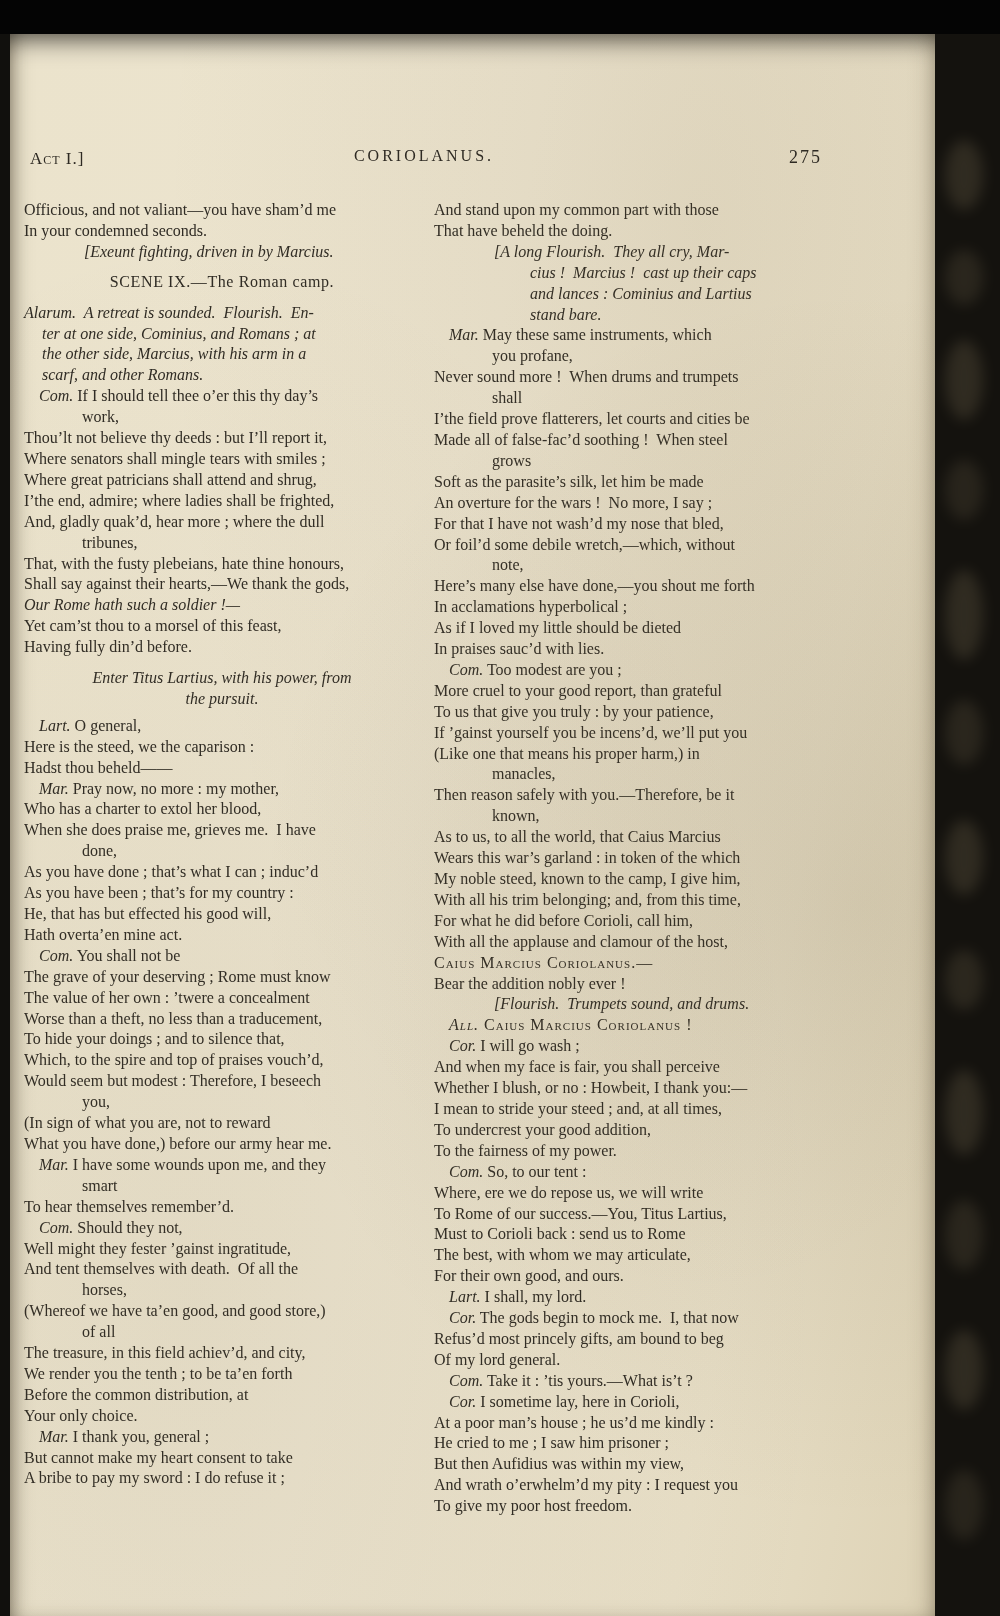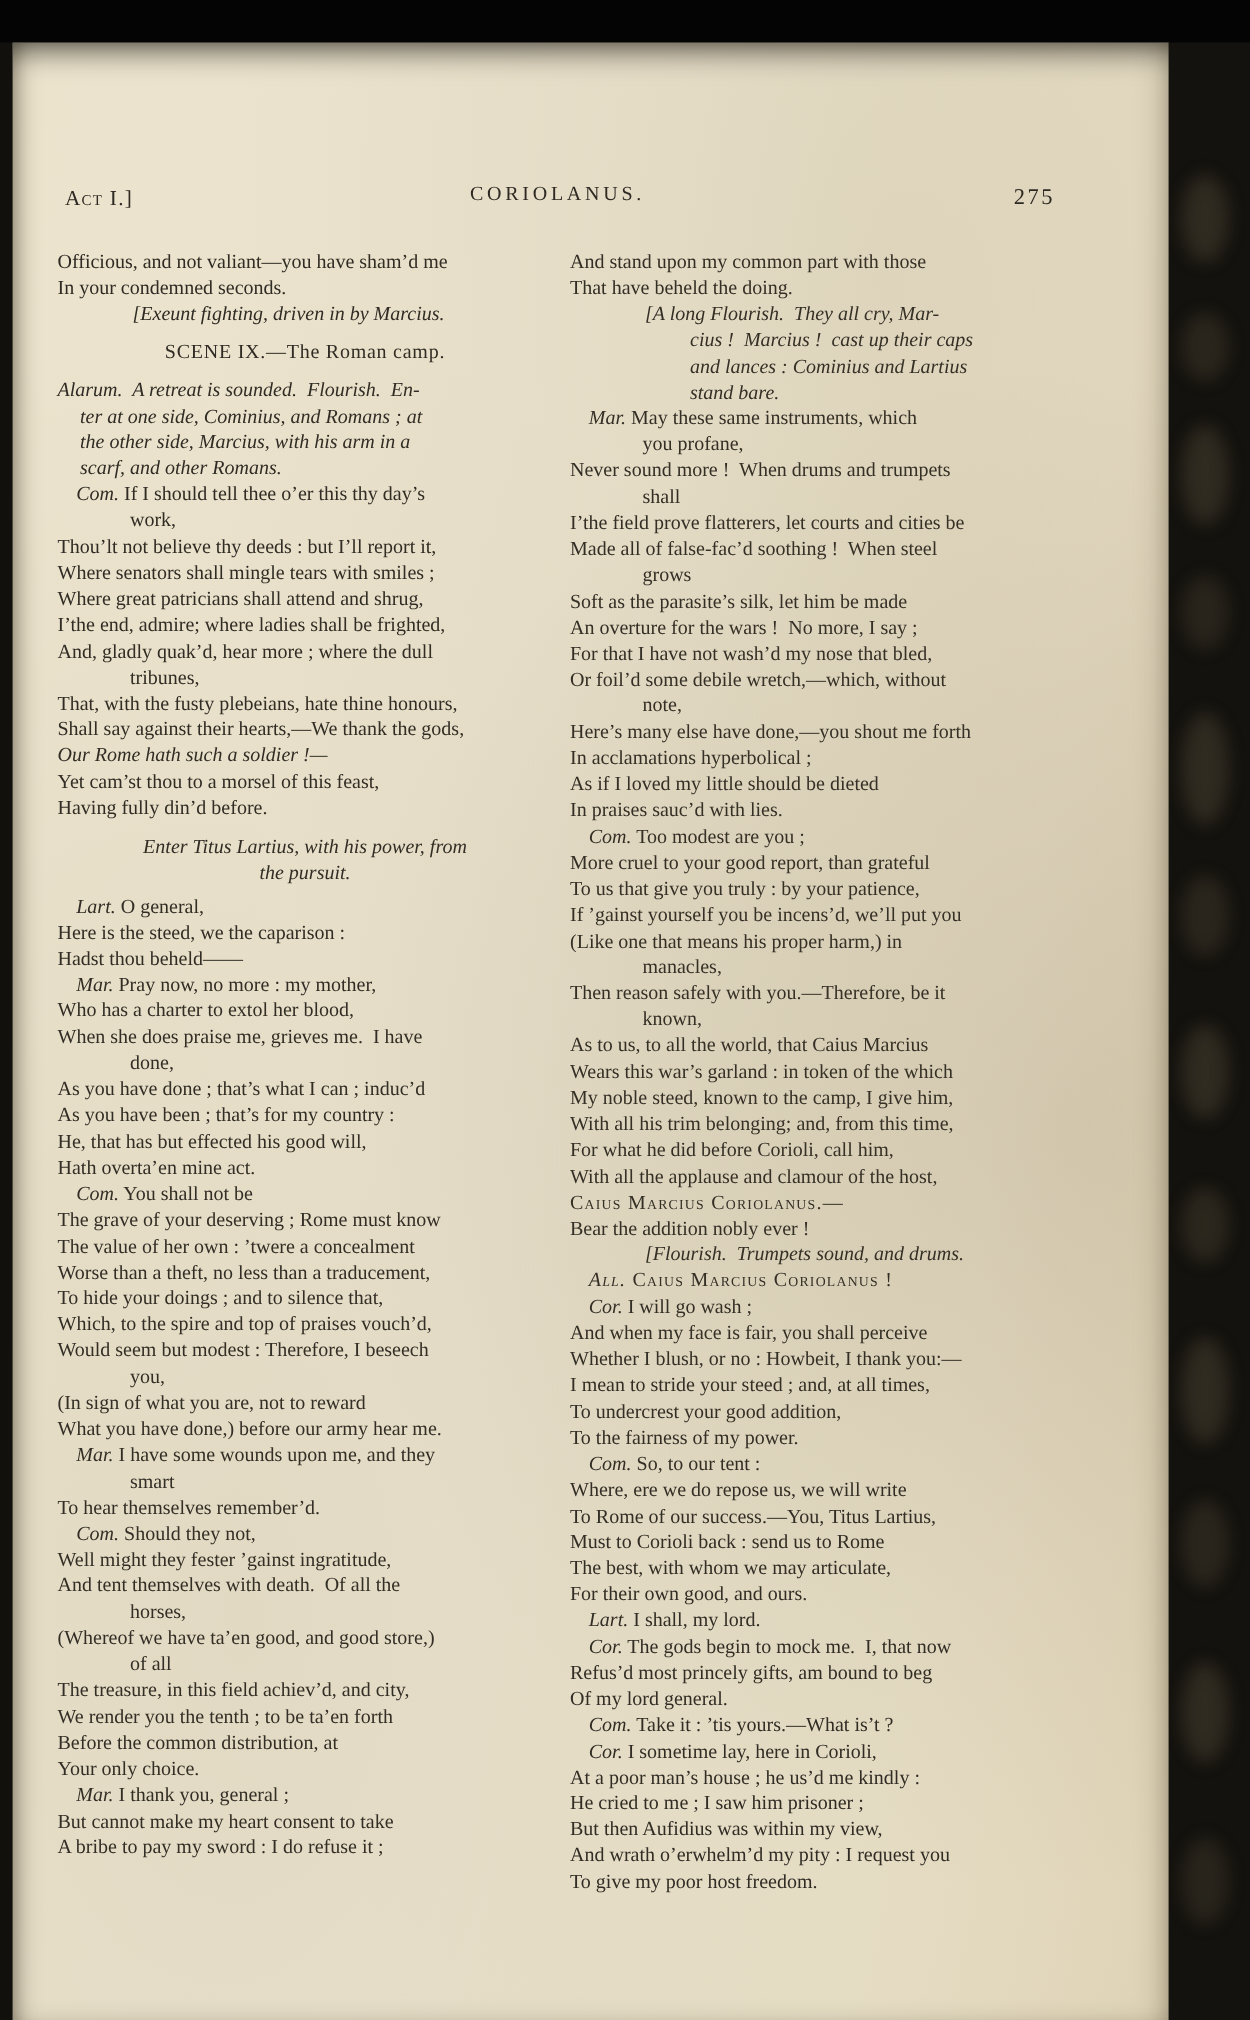--- a/index.html
+++ b/index.html
@@ -11,21 +11,21 @@
   .topbar { position:absolute; top:0; left:0; right:0; height:34px; background:#040404; z-index:5; }
   .leftgutter { position:absolute; top:0; left:0; bottom:0; width:10px; background:#11100d; z-index:2; }
   .edge { position:absolute; top:0; right:0; bottom:0; width:65px; background:#14120e; z-index:3; overflow:hidden; }
   .blot { position:absolute; left:10px; width:38px; background:#5d5440; border-radius:50%; filter:blur(7px); opacity:.38; }
   .page {
     position:absolute; top:34px; left:10px; width:925px; bottom:0;
     background:linear-gradient(100deg,#ebe3cc 0%,#ece4cf 45%,#e7dec6 78%,#ded3b6 100%);
     box-shadow: inset 0 20px 24px -14px rgba(0,0,0,.6),
                 inset 16px 0 20px -14px rgba(60,50,30,.55),
                 inset -12px 0 26px -12px rgba(70,58,34,.4);
-    padding:112px 0 0 36px;
+    padding:112px 0 0 14px;
     z-index:1;
   }
   .grain {
     position:absolute; inset:0; pointer-events:none;
     background:
       radial-gradient(ellipse at 75% 12%, rgba(120,100,60,.10), transparent 55%),
       radial-gradient(ellipse at 20% 80%, rgba(110,95,60,.08), transparent 60%),
       radial-gradient(ellipse at 92% 55%, rgba(90,75,45,.12), transparent 50%);
   }
   .running-head { position:relative; width:800px; height:26px; margin-bottom:28px; color:#2e2a23; }

